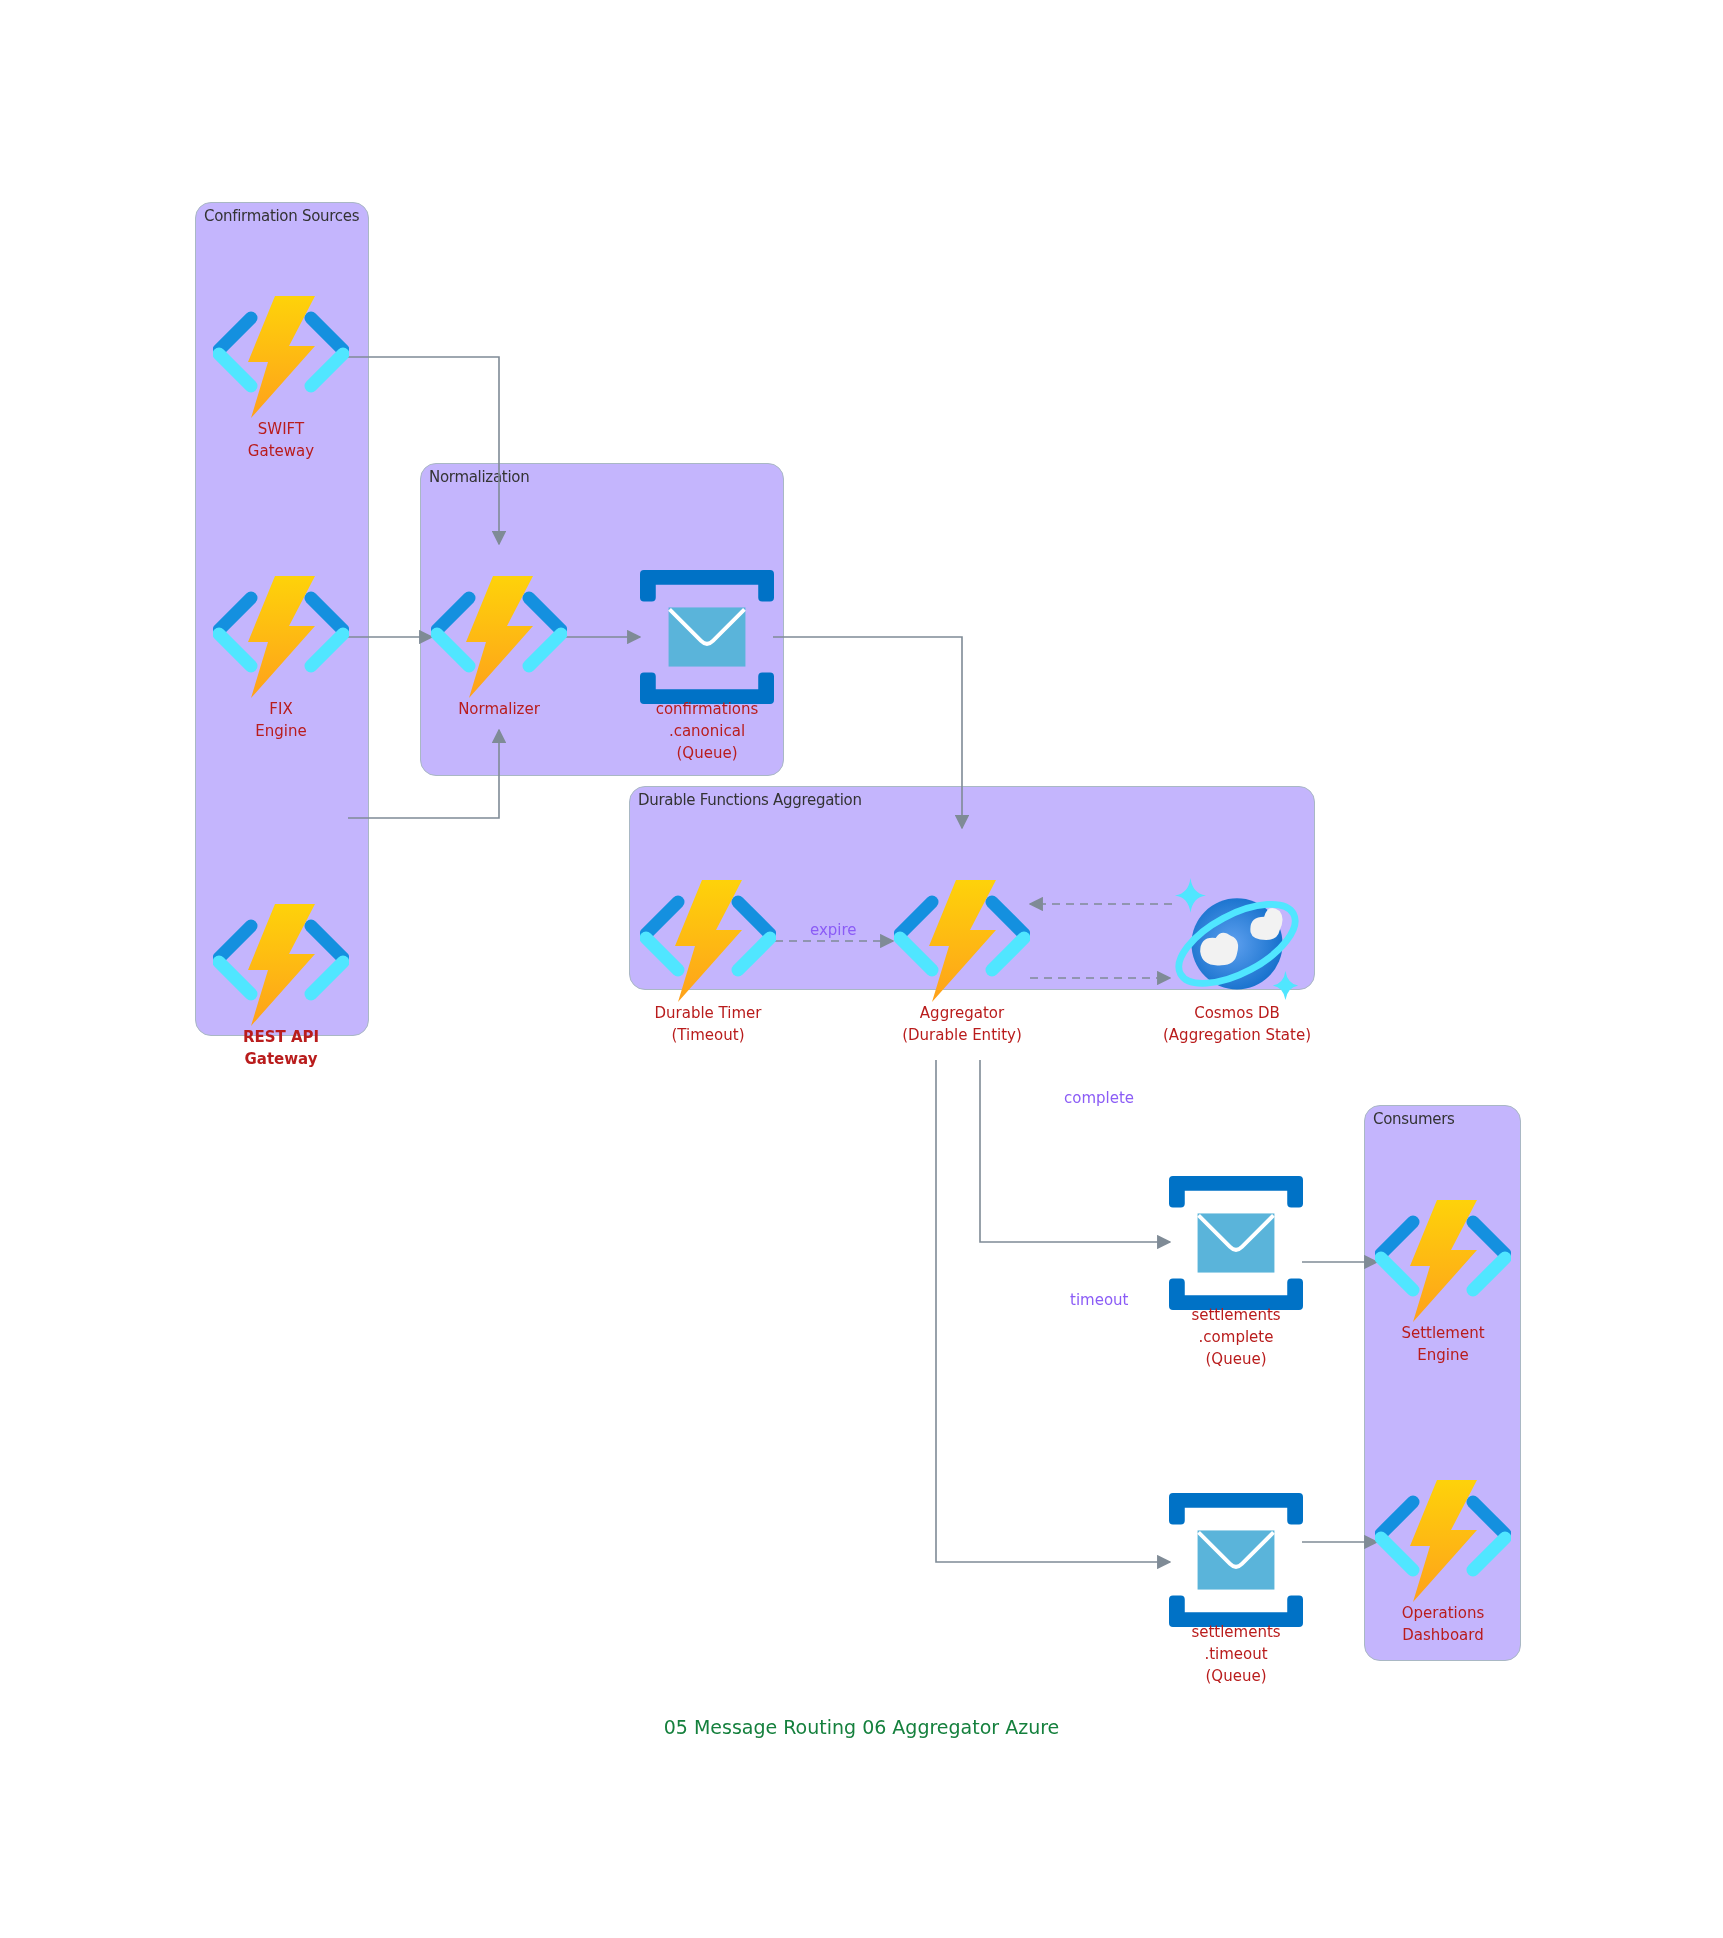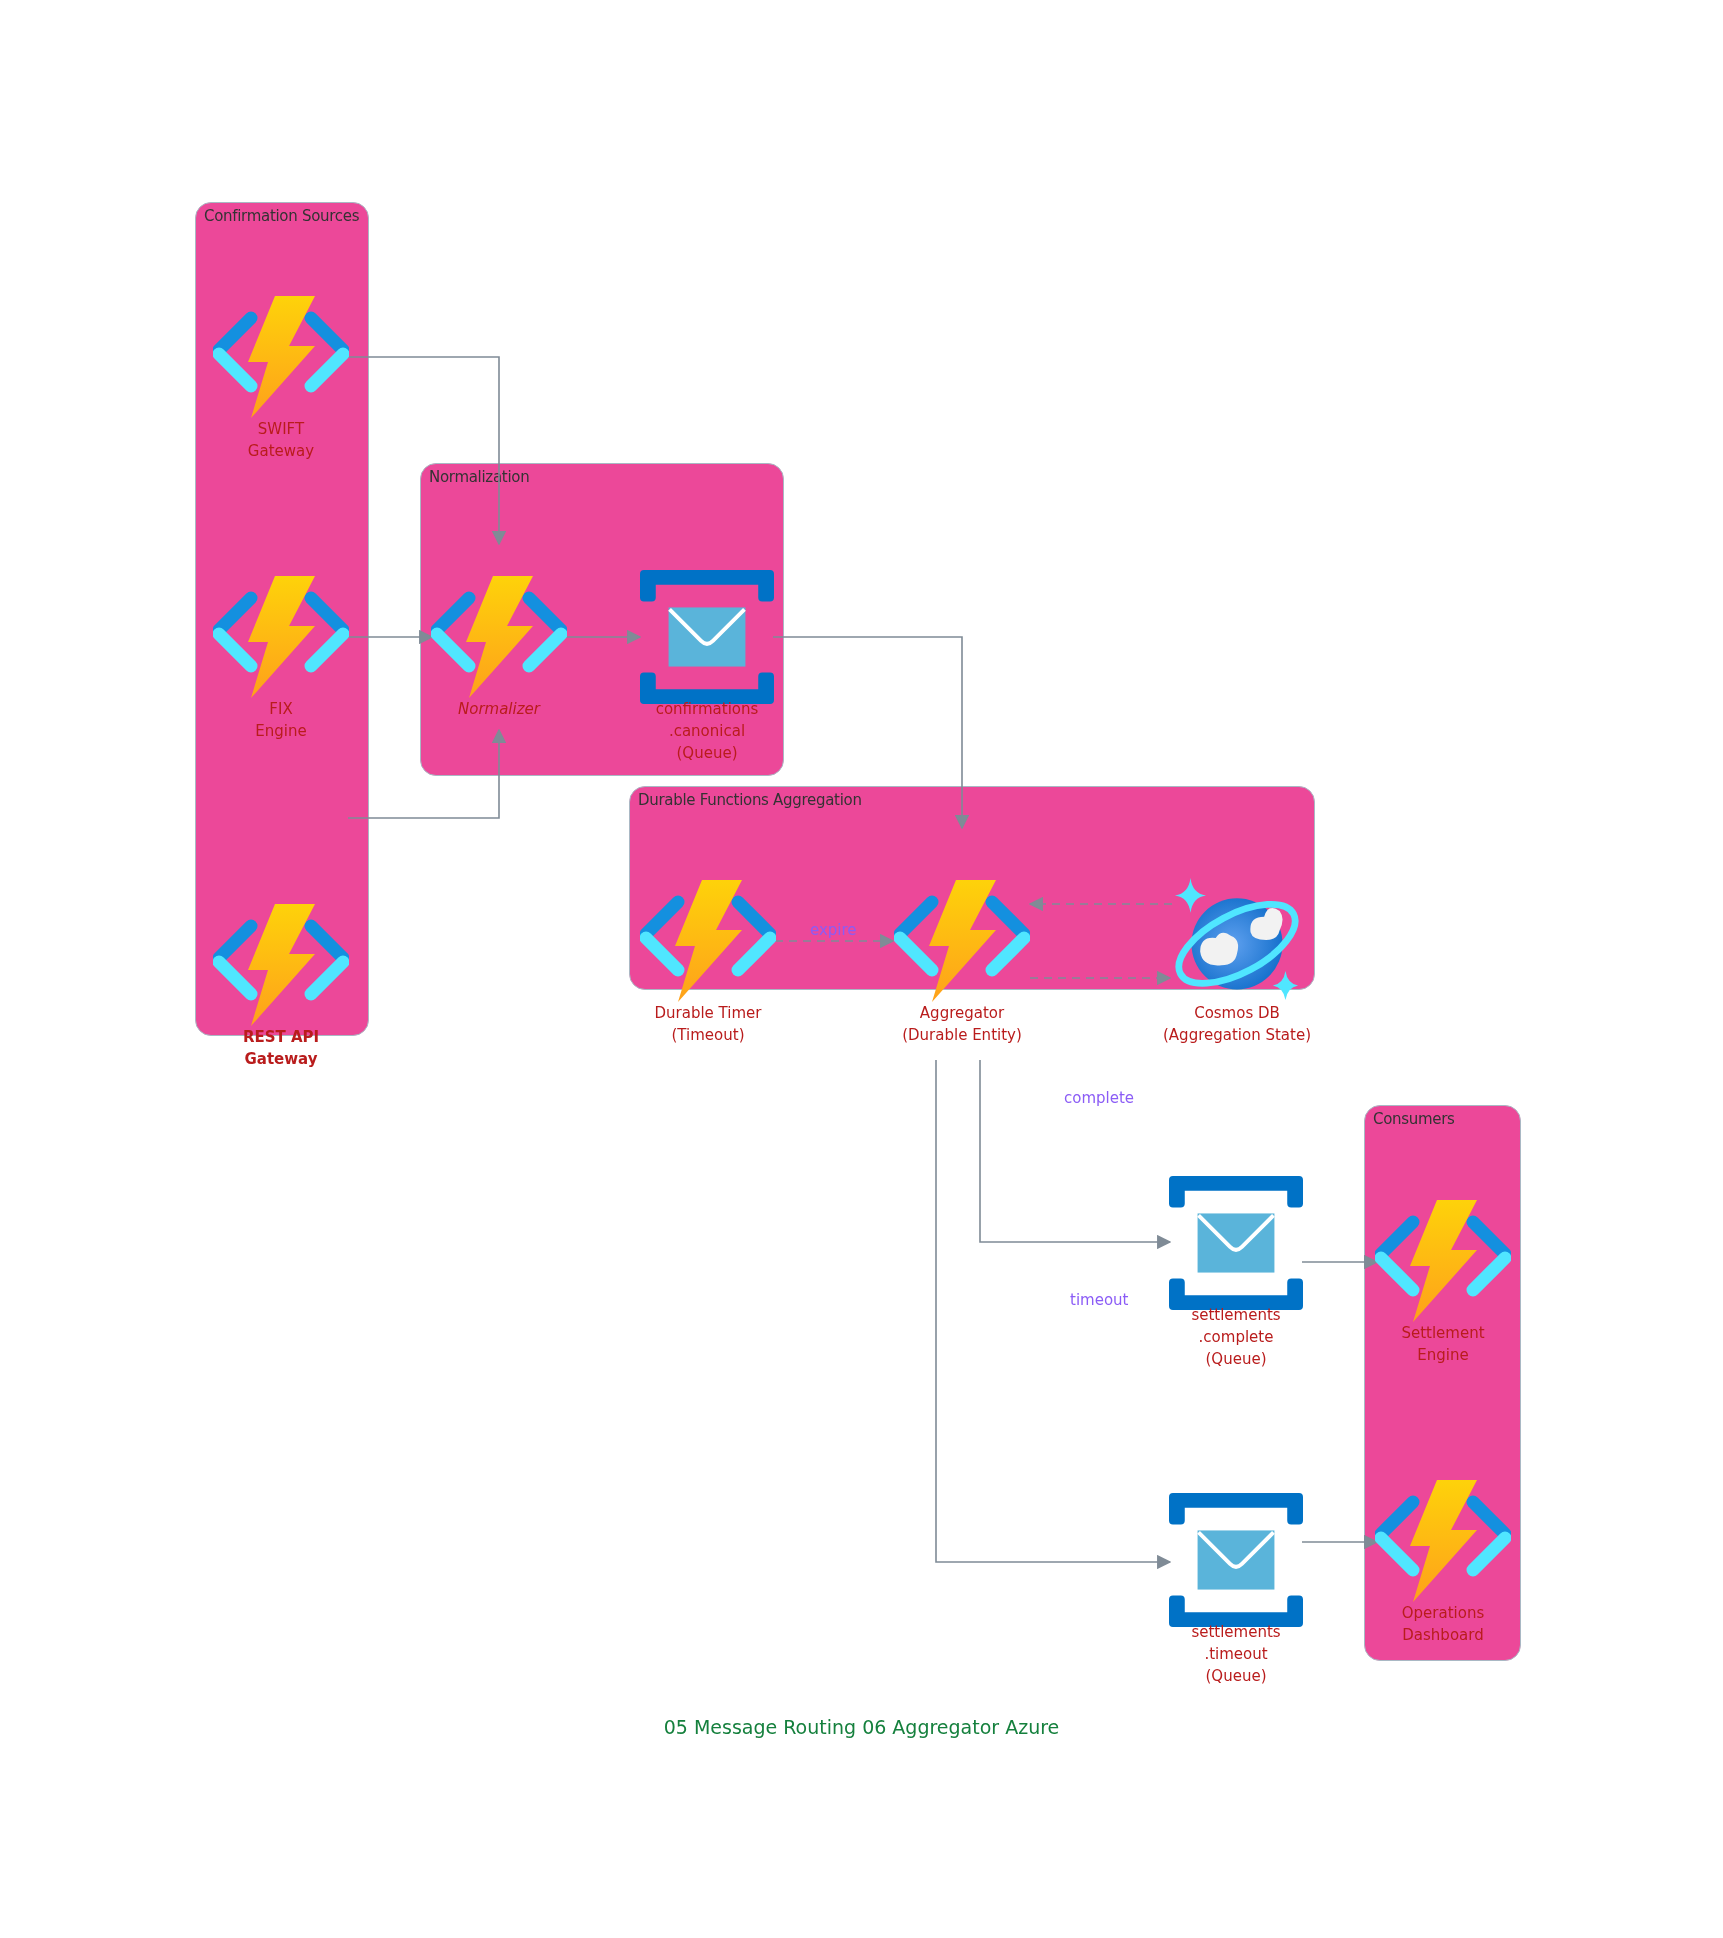--- a/index.html
+++ b/index.html
@@ -1,19 +1,19 @@
 <!DOCTYPE html>
 <html><head>
 <meta charset="utf-8">
 <style>
   html, body { margin: 0; padding: 0; background: #ffffff; }
   body { width: 1723px; height: 1938px; position: relative; overflow: hidden;
          font-family: "DejaVu Sans", "Liberation Sans", sans-serif; color: #2b2b2b; }
   #canvas { position: absolute; left: 0; top: 0; width: 1723px; height: 1938px; }
-  .cluster { position: absolute; background: #ec4899; border: 1.5px solid #a9b8c4;
+  .cluster { position: absolute; background: #c4b5fd; border: 1.5px solid #a9b8c4;
              border-radius: 16px; box-sizing: border-box; }
   .cluster-label { position: absolute; left: 8px; top: 4px; font-size: 15px; color: #333;
                    font-family: "DejaVu Sans", sans-serif; letter-spacing: -0.3px; white-space: nowrap; }
   .node { position: absolute; width: 150px; text-align: center; }
   .node .icon { width: 136px; height: 122px; margin: 0 auto; display: block; }
   .node-label { font-size: 15px; line-height: 22px; color: #b91c1c; white-space: pre-line; }
   .edge-label { position: absolute; font-size: 15px; color: #8b5cf6; white-space: nowrap; }
   #title { position: absolute; left: 0; width: 1723px; top: 1716px; text-align: center;
            font-size: 19px; color: #15803d; }
   svg.edges { position: absolute; left: 0; top: 0; }
@@ -76,21 +76,21 @@
     <div class="node-label">FIX
 Engine</div>
   </div>
   <div class="node" style="left:206px; top:904px;font-weight:bold;">
     <svg class="icon" viewBox="0 0 136 122">
         <use href="#fn-icon"></use>
       </svg>
     <div class="node-label">REST API
 Gateway</div>
   </div>
-  <div class="node" style="left:424px; top:576px;font-style:italic;">
+  <div class="node" style="left:424px; top:576px;">
     <svg class="icon" viewBox="0 0 136 122">
         <use href="#fn-icon"></use>
       </svg>
     <div class="node-label">Normalizer</div>
   </div>
   <div class="node" style="left:632px; top:570px;">
     <svg class="icon" viewBox="0 0 136 136" style="height:134px; width:136px; margin-bottom:-6px;">
         <use href="#queue-icon"></use>
       </svg>
     <div class="node-label">confirmations

